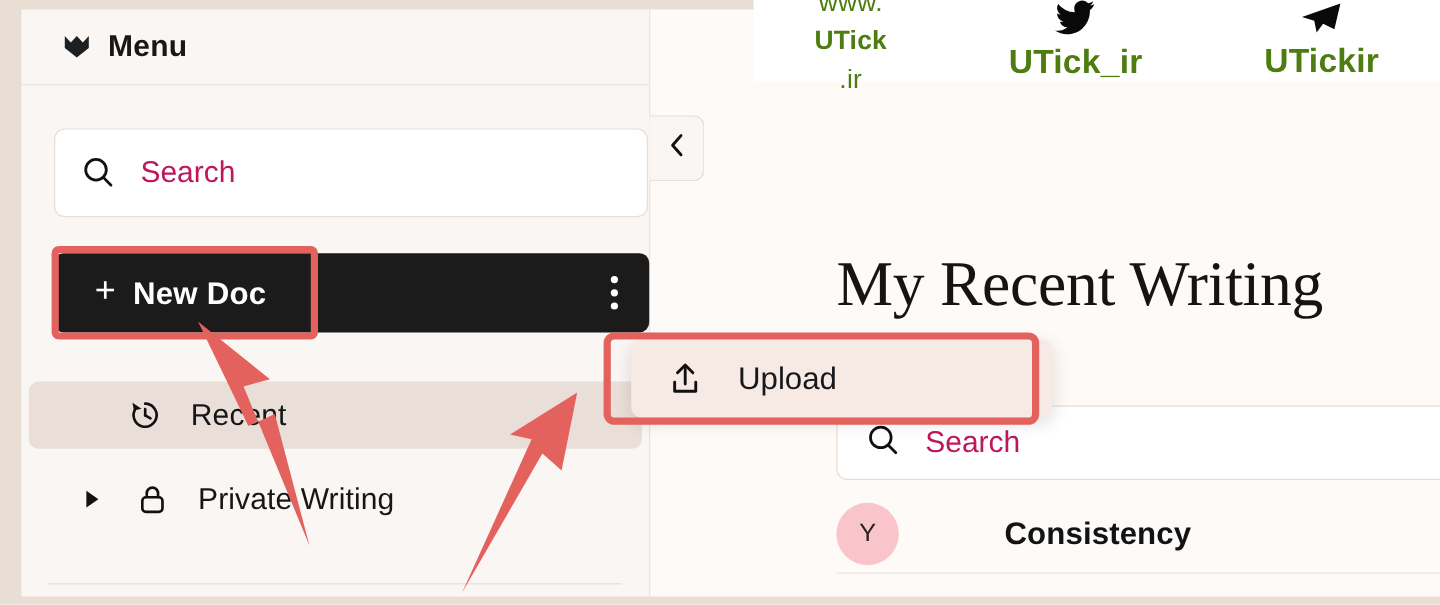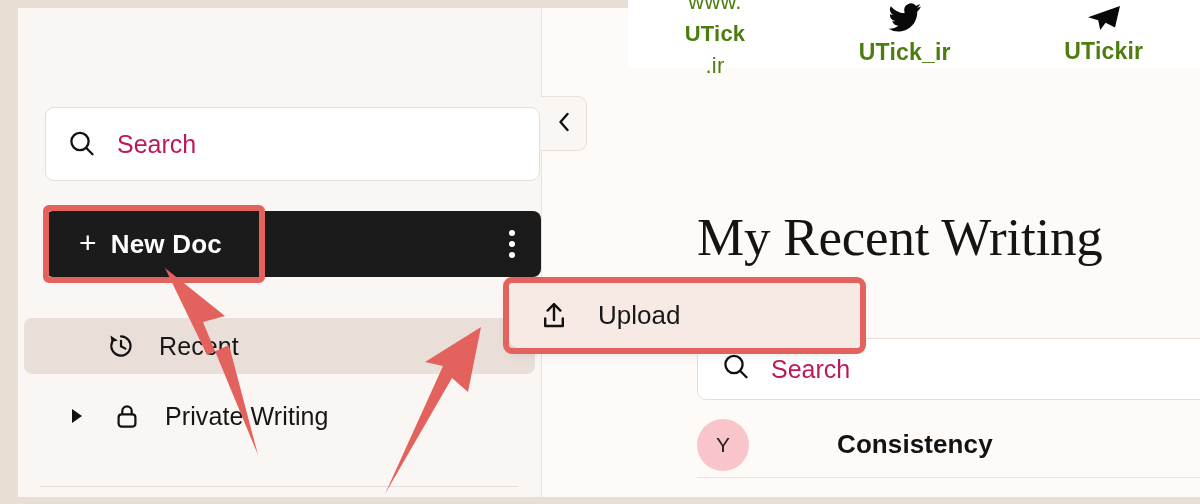--- a/index.html
+++ b/index.html
@@ -36,21 +36,21 @@
     align-items: center;
     gap: 6px;
     color: #4d7c0f;
     font-size: 22px;
     letter-spacing: .2px;
     white-space: nowrap;
     flex-direction: column;
   }
   .wm-site { font-weight: 400; }
   .wm-site b { font-weight: 700; text-align: right; }
-  .wm-handle { font-weight: 700; font-size: 23px; }
+  .wm-handle { font-weight: 700; font-size: 28px; }
   .wm-icon { display: flex; align-items: center; }
 
   
   .app {
     position: absolute;
     left: 18px;
     top: 8px;
     width: 1182px;
     height: 489px;
     background: #fdfaf8;
@@ -253,21 +253,21 @@
     margin-left: 88px;
     font-size: 26px;
     font-weight: 700;
     color: #121314;
     letter-spacing: .1px;
   }
 
   
   .dropdown {
     position: absolute;
-    left: 491px;
+    left: 508px;
     top: 275px;
     width: 351px;
     height: 65px;
     background: #f7e9e3;
     border-radius: 9px;
     display: flex;
     align-items: center;
     padding-left: 28px;
     box-sizing: border-box;
     z-index: 30;
@@ -303,20 +303,28 @@
 </style>
 </head>
 <body>
 
 <div id="screen">
 
   <div class="app">
 
     <div class="sidebar">
 
+      <div class="sidebar-header">
+        <span class="brand-mark">
+          <svg width="26" height="26" viewBox="0 0 26 26">
+            <path d="M3 4 L3 14 L13 22 L23 14 L23 4 L18 9.5 L13 4 L8 9.5 Z" fill="#1d2023"></path>
+          </svg>
+        </span>
+        <span class="brand-text">Menu</span>
+      </div>
 
       <div class="search-wrap">
         <span class="mag">
           <svg width="32" height="32" viewBox="0 0 32 32">
             <circle cx="14" cy="13.5" r="8.6" fill="none" stroke="#111" stroke-width="2.3"></circle>
             <line x1="20.3" y1="20" x2="26.5" y2="26.3" stroke="#111" stroke-width="2.3" stroke-linecap="round"></line>
           </svg>
         </span>
         <span class="search-ph">Search</span>
       </div>

